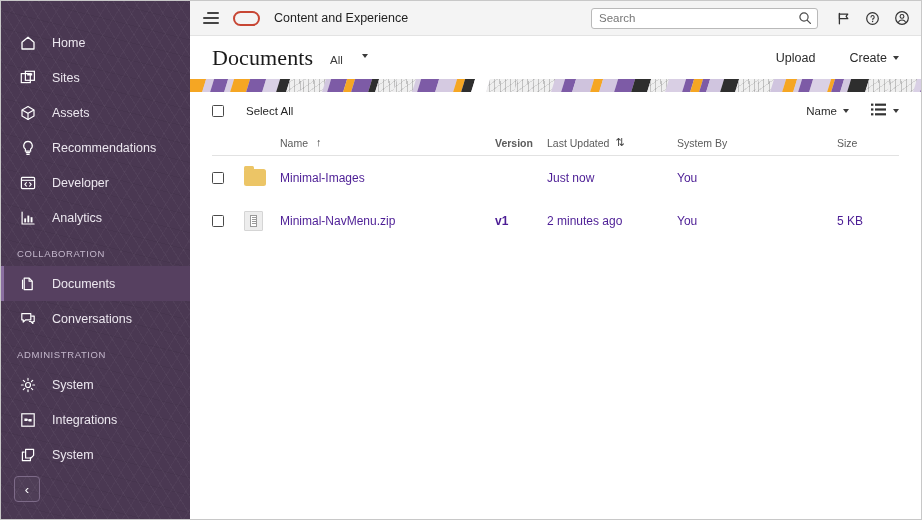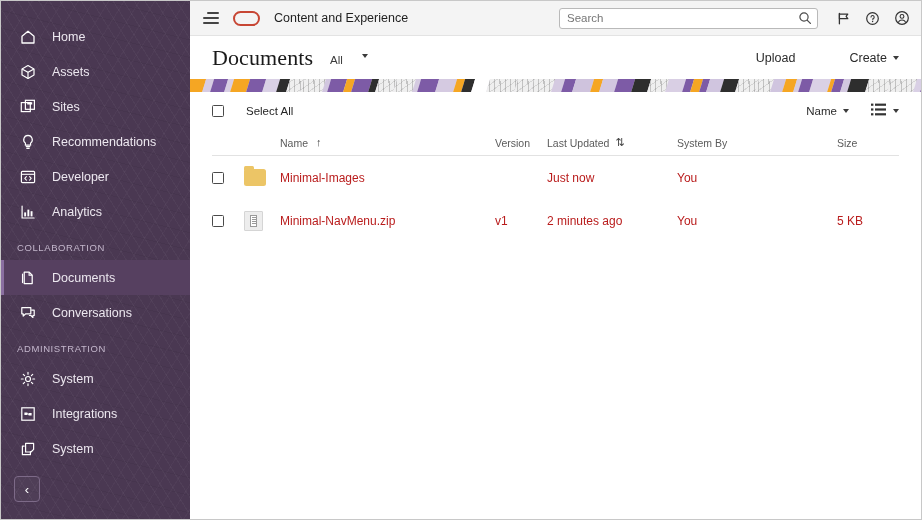--- a/index.html
+++ b/index.html
@@ -27,21 +27,21 @@
   }
   .sidebar-texture {
     position: absolute;
     inset: 0;
     background-image:
       repeating-linear-gradient(58deg, rgba(255,255,255,0.035) 0px, rgba(255,255,255,0.035) 1px, transparent 1px, transparent 9px),
       repeating-linear-gradient(122deg, rgba(255,255,255,0.028) 0px, rgba(255,255,255,0.028) 1px, transparent 1px, transparent 13px),
       repeating-linear-gradient(14deg, rgba(0,0,0,0.05) 0px, rgba(0,0,0,0.05) 1px, transparent 1px, transparent 17px);
     pointer-events: none;
   }
-  .nav-list { position: relative; padding-top: 18px; }
+  .nav-list { position: relative; padding-top: 24px; }
   .nav-item {
     position: relative;
     display: flex;
     align-items: center;
     height: 35px;
     padding-left: 16px;
     color: #ece7ef;
     font-size: 12.5px;
     cursor: pointer;
   }
@@ -112,21 +112,21 @@
     margin-right: 14px;
     flex: 0 0 auto;
   }
   .app-title {
     font-size: 12.5px;
     color: #1f1f1f;
   }
   .search-wrap {
     position: relative;
     margin-left: auto;
-    width: 259px;
+    width: 227px;
   }
   .search-input {
     width: 100%;
     height: 21px;
     border: 1px solid #b9b9b9;
     border-radius: 3px;
     background: #ffffff;
     font-size: 11.5px;
     font-family: "Liberation Sans", sans-serif;
     color: #333;
@@ -159,21 +159,21 @@
   .filter-all {
     margin-left: 17px;
     font-size: 11.5px;
     color: #3b3b3b;
     display: flex; align-items: flex-start; gap: 19px;
     cursor: pointer;
     padding-top: 4px;
   }
   .titlerow-actions {
     margin-left: auto;
-    display: flex; align-items: center; gap: 54px;
+    display: flex; align-items: center; gap: 34px;
   }
   .action-link {
     font-size: 12.5px; color: #2b2b2b; cursor: pointer;
     display: flex; align-items: center; gap: 6px;
   }
   .caret {
     width: 0; height: 0;
     border-left: 3.5px solid transparent;
     border-right: 3.5px solid transparent;
     border-top: 4.5px solid #3b3b3b;
@@ -221,25 +221,25 @@
 
   
   .table { padding: 0 22px; }
   .trow { display: flex; align-items: center; }
   .thead {
     height: 26px;
     border-bottom: 1px solid #e2e2e2;
     font-size: 10.5px;
     color: #5b5b5b;
   }
-  .tbody-row { height: 43px; font-size: 12px; color: #b91c1c; cursor: pointer; }
+  .tbody-row { height: 43px; font-size: 12px; color: #4c1d95; cursor: pointer; }
   .c-chk   { flex: 0 0 32px; display:flex; align-items:center; }
   .c-icon  { flex: 0 0 36px; display:flex; align-items:center; }
   .c-name  { flex: 0 0 215px; display:flex; align-items:center; gap: 8px; }
-  .c-ver   { flex: 0 0 52px; }
+  .c-ver   { flex: 0 0 52px; font-weight: bold; }
   .c-upd   { flex: 0 0 130px; display:flex; align-items:center; gap:6px; }
   .c-by    { flex: 0 0 160px; }
   .c-size  { flex: 0 0 90px; }
   .folder-ico {
     width: 22px; height: 17px;
     background: #ecc566;
     border-radius: 1.5px 2.5px 2.5px 2.5px;
     position: relative;
   }
   .folder-ico:before {
@@ -277,36 +277,36 @@
           <svg width="18" height="18" viewBox="0 0 18 18">
               <path d="M3 8.2 9 3.2l6 5V15H3z" fill="none" stroke="#fff" stroke-width="1.3" stroke-linejoin="round"></path>
             </svg>
         </span>
         <span>Home</span>
       </div>
 
       <div class="nav-item">
         <span class="nav-ico">
           <svg width="18" height="18" viewBox="0 0 18 18">
-              <path d="M9 2.6 15 6v6l-6 3.4L3 12V6z" fill="none" stroke="#fff" stroke-width="1.2" stroke-linejoin="round"></path>
-              <path d="M3 6l6 3.3L15 6M9 9.3v6.1" fill="none" stroke="#fff" stroke-width="1.2"></path>
-            </svg>
-        </span>
-        <span>Assets</span>
-      </div>
-
-      <div class="nav-item">
-        <span class="nav-ico">
-          <svg width="18" height="18" viewBox="0 0 18 18">
               <rect x="2.3" y="4.6" width="9" height="9" fill="none" stroke="#fff" stroke-width="1.2"></rect>
               <rect x="6.4" y="2.3" width="9" height="9" fill="none" stroke="#fff" stroke-width="1.2"></rect>
               <rect x="8.2" y="4.2" width="5" height="2.3" fill="#fff"></rect>
             </svg>
         </span>
         <span>Sites</span>
+      </div>
+
+      <div class="nav-item">
+        <span class="nav-ico">
+          <svg width="18" height="18" viewBox="0 0 18 18">
+              <path d="M9 2.6 15 6v6l-6 3.4L3 12V6z" fill="none" stroke="#fff" stroke-width="1.2" stroke-linejoin="round"></path>
+              <path d="M3 6l6 3.3L15 6M9 9.3v6.1" fill="none" stroke="#fff" stroke-width="1.2"></path>
+            </svg>
+        </span>
+        <span>Assets</span>
       </div>
 
       <div class="nav-item">
         <span class="nav-ico">
           <svg width="18" height="18" viewBox="0 0 18 18">
               <path d="M9 2.4a4.3 4.3 0 0 0-2.6 7.7v2.1h5.2v-2.1A4.3 4.3 0 0 0 9 2.4z" fill="none" stroke="#fff" stroke-width="1.2"></path>
               <path d="M7.2 13.6h3.6M7.8 15.3h2.4" stroke="#fff" stroke-width="1.2" stroke-linecap="round"></path>
             </svg>
         </span>
         <span>Recommendations</span>

